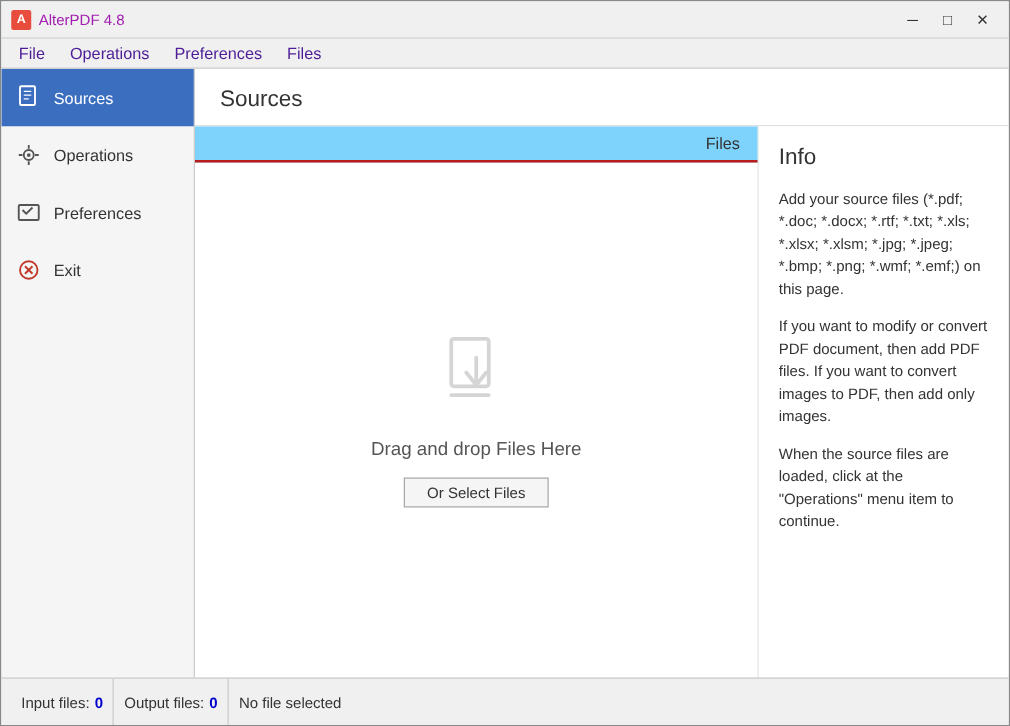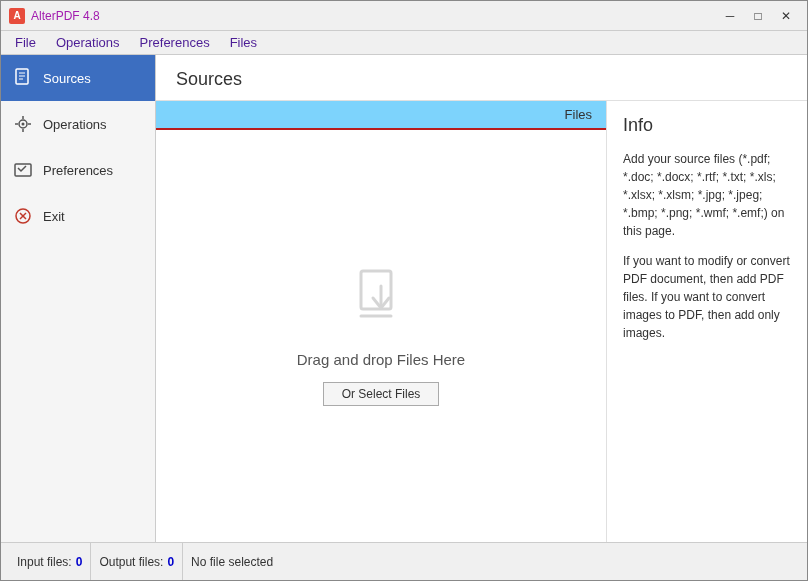--- a/index.html
+++ b/index.html
@@ -318,20 +318,21 @@
             <span class="drop-text">Drag and drop Files Here</span>
             <button class="select-files-btn">Or Select Files</button>
           </div>
         </div>
       </div>
 
       <div class="info-panel">
         <div class="info-title">Info</div>
         <div class="info-text">Add your source files (*.pdf; *.doc; *.docx; *.rtf; *.txt; *.xls; *.xlsx; *.xlsm; *.jpg; *.jpeg; *.bmp; *.png; *.wmf; *.emf;) on this page.</div>
         <div class="info-text">If you want to modify or convert PDF document, then add PDF files. If you want to convert images to PDF, then add only images.</div>
+        <div class="info-text">When the source files are loaded, click at the "Operations" menu item to continue.</div>
       </div>
 
     </div>
   </div>
 </div>
 
 <div class="status-bar">
   <div class="status-segment">
     <span class="status-label">Input files:</span>
     <span class="status-count">0</span>

